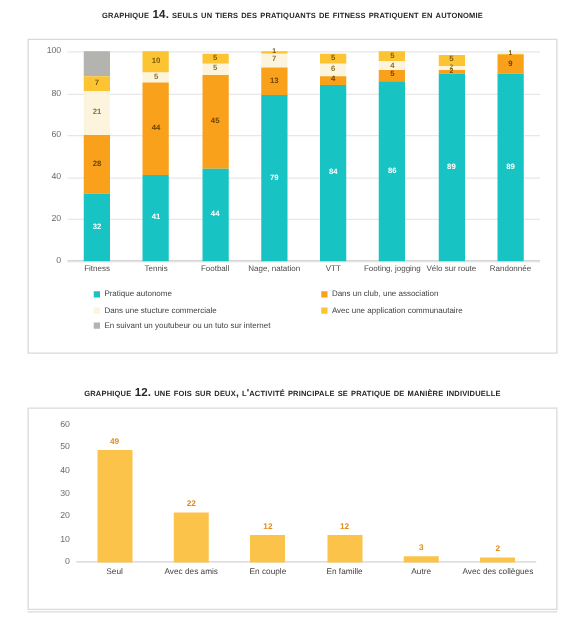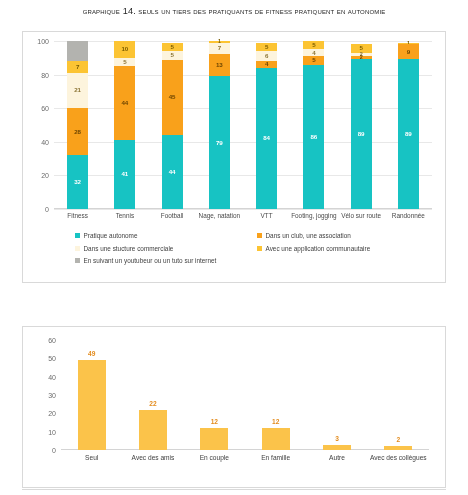--- a/index.html
+++ b/index.html
@@ -9,21 +9,21 @@
     background: #ffffff;
     font-family: "Liberation Sans", sans-serif;
     overflow: hidden;
   }
   .page { position: relative; width: 468px; height: 495px; background:#fff; }
 
   
   .fig-title {
     text-align: center;
     color: #262626;
-    font-weight: normal;
+    font-weight: bold;
     font-size: 8.1px;
     letter-spacing: .15px;
     line-height: 11.5px;
     font-variant: small-caps;
     text-transform: lowercase;
   }
   .fig-title .lead { font-size: 9.2px; }
   .fig-title .line2 { font-size: 8.1px; }
 
   
@@ -385,20 +385,24 @@
       </div>
       <div class="legend-row">
         <div class="legend-item">
           <span class="sw grey"></span>
           <span>En suivant un youtubeur ou un tuto sur internet</span>
         </div>
       </div>
     </div>
   </div>
 
+  <div class="fig-title" id="title12">
+    <span class="lead">Graphique 12.</span>
+    <span class="line2">Une fois sur deux, l'activité principale se pratique de manière individuelle</span>
+  </div>
 
   <div class="panel" id="panel12">
     <div class="plot12" id="plot12">
       <div id="grid12">
           <div class="gridline" style="top: 110px; background: transparent;">
             <span class="ytick">0</span>
           </div>
           <div class="gridline" style="top: 91.6667px; background: transparent;">
             <span class="ytick">10</span>
           </div>

